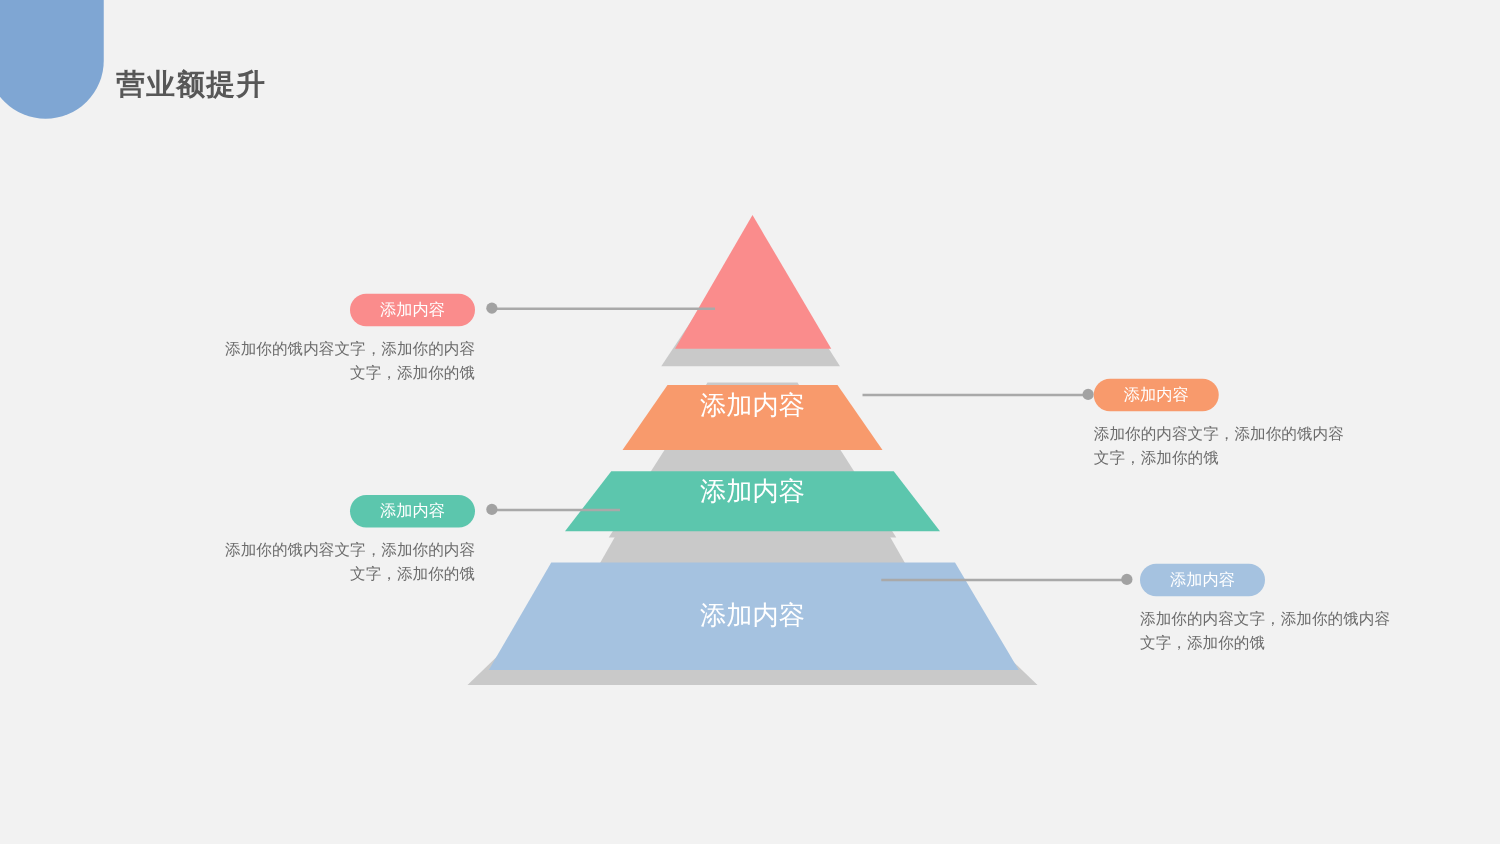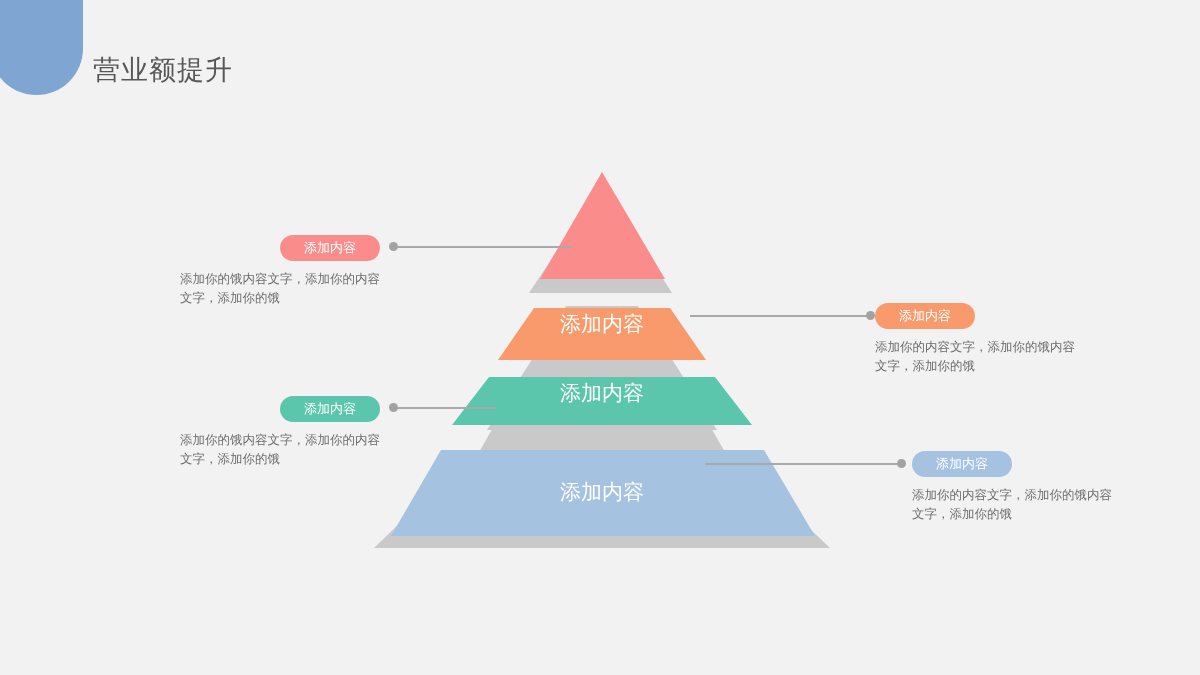--- a/index.html
+++ b/index.html
@@ -31,22 +31,22 @@
     height: 135px;
     background: #7fa6d3;
     border-radius: 0 0 48px 48px;
   }
 
   
   .slide-title {
     position: absolute;
     left: 93px;
     top: 52px;
-    font-size: 27px;
-    font-weight: normal;
+    font-size: 23px;
+    font-weight: bold;
     color: #575757;
     letter-spacing: 1px;
     white-space: nowrap;
   }
 
   
   .pyramid-stage {
     position: absolute;
     left: 0;
     top: 0;
@@ -85,21 +85,21 @@
     white-space: nowrap;
   }
   .desc {
     font-size: 12.5px;
     line-height: 19px;
     color: #6c6c6c;
     width: 200px;
     margin-top: 9px;
   }
   .callout.left  { text-align: right; }
-  .callout.left .desc  { text-align: left; }
+  .callout.left .desc  { text-align: right; }
   .callout.right { text-align: left; }
 
   
   .band-label {
     position: absolute;
     color: #ffffff;
     text-align: center;
     white-space: nowrap;
     font-weight: normal;
   }

